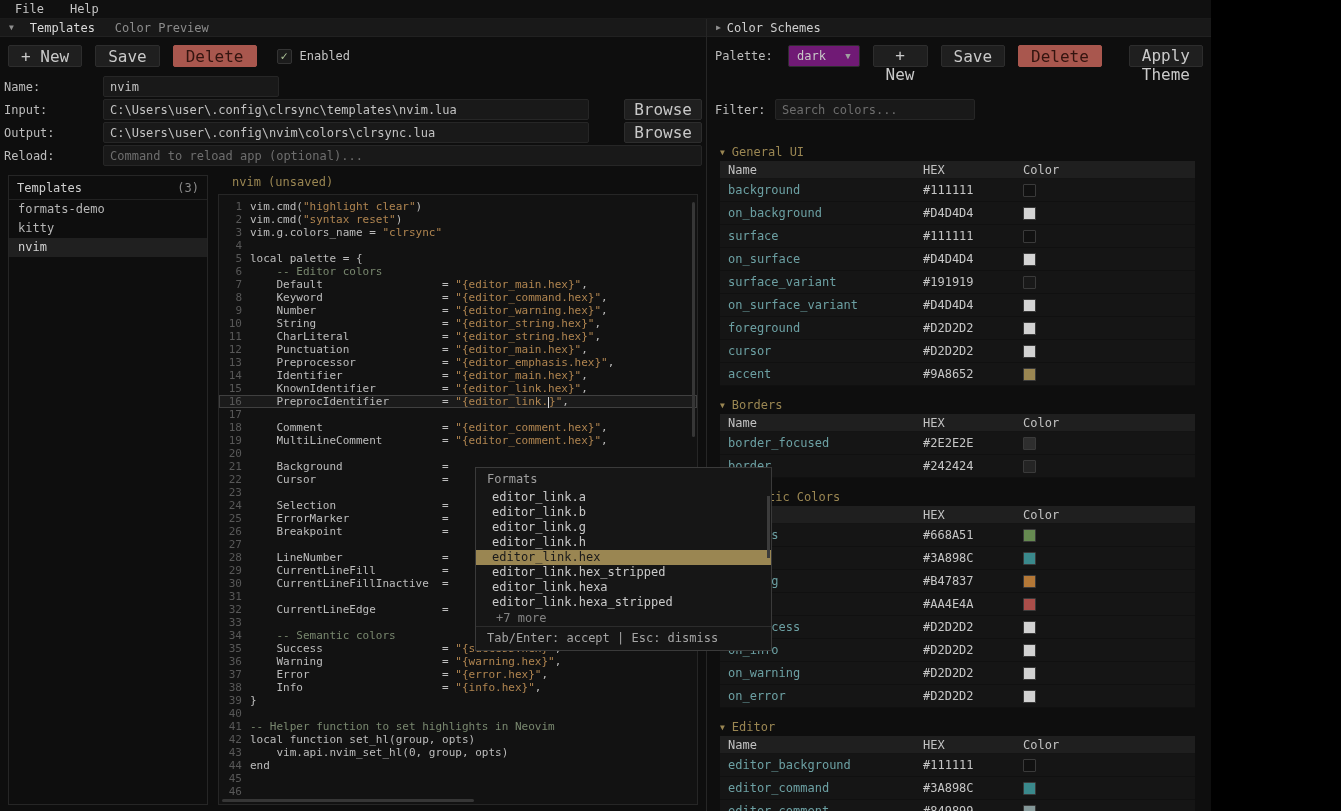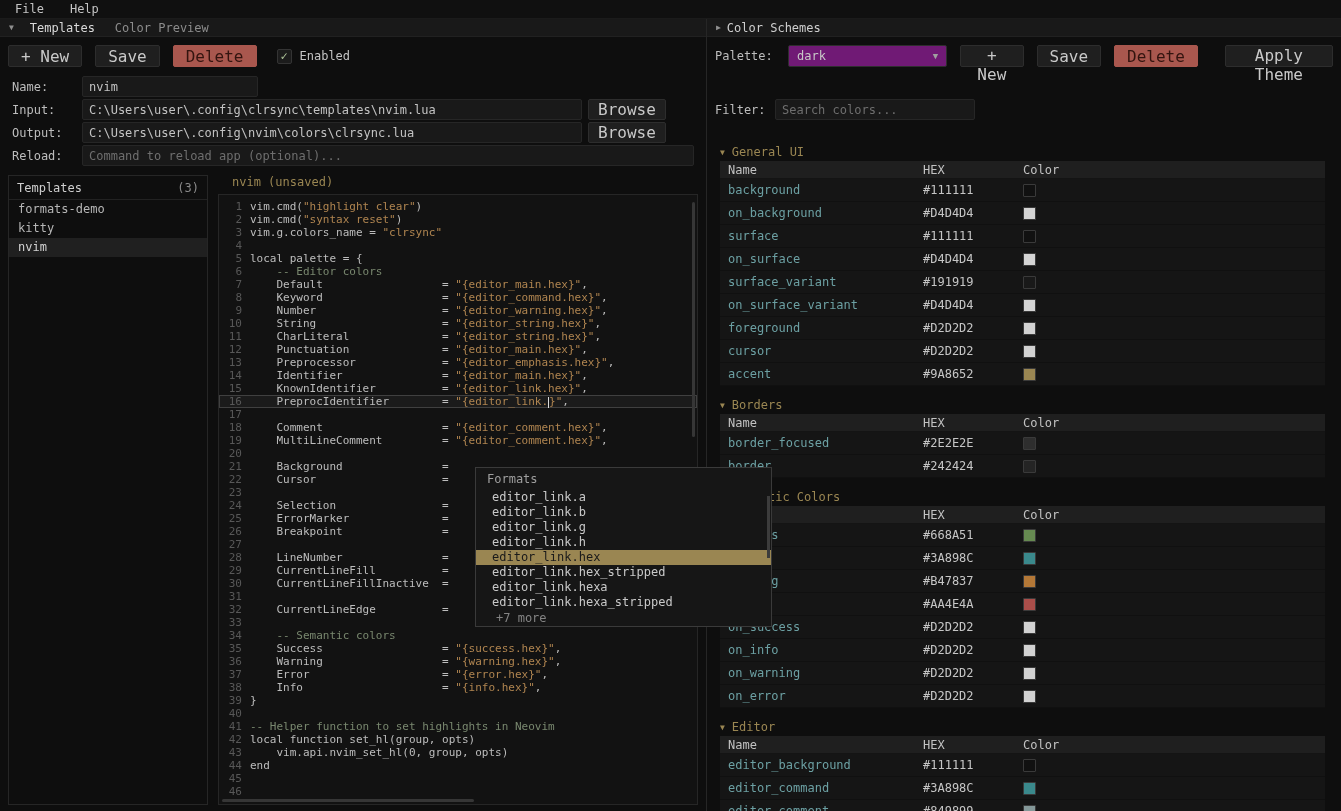--- a/index.html
+++ b/index.html
@@ -1,18 +1,18 @@
 <!DOCTYPE html>
 <html><head>
 <meta charset="utf-8">
 <style>
   * { margin:0; padding:0; box-sizing:border-box; }
   html,body { background:#000; }
   .app {
-    position:relative; width:1341px; height:811px; overflow:hidden;
+    position:relative; width:1211px; height:811px; overflow:hidden;
     background:#0E0E0E; color:#C8C8C8;
     font-family:"DejaVu Sans Mono","Liberation Mono",monospace; font-size:12px;
   }
   
   .menubar { height:19px; display:flex; align-items:center; gap:26px; padding:0 15px;
              background:#101010; border-bottom:1px solid #1B1B1B; }
   .menu-item { color:#C4C4C4; cursor:default; }
   
   .main { position:absolute; top:19px; left:0; right:0; bottom:0; display:flex; }
   .left { width:707px; border-right:1px solid #262626; position:relative; display:flex; flex-direction:column; }
@@ -31,21 +31,21 @@
          font-family:inherit; font-size:16px; border-radius:2px; cursor:pointer; }
   .btn.danger { background:#A9574E; border-color:#A9574E; color:#33140F; }
   .btn.apply { margin-left:14px; }
   .mlauto { margin-left:auto; }
   .checkbox-wrap { display:flex; align-items:center; gap:8px; margin-left:7px; cursor:pointer; }
   .checkbox { width:15px; height:15px; background:#1C1C1C; border:1px solid #343434; border-radius:2px;
               color:#AEC49A; font-size:12px; line-height:13px; text-align:center; }
   .cb-label { color:#C4C4C4; }
   
   .form { flex:none; }
-  .form-row { display:flex; align-items:center; height:23px; padding:0 12px; }
+  .form-row { display:flex; align-items:center; height:23px; padding:0 4px;gap:29px; }
   .flabel { width:70px; color:#BDBDBD; flex:none; }
   .finput { height:21px; background:#191919; border:1px solid #262626; color:#C3C3C3;
             font-family:inherit; font-size:12px; padding:0 6px; border-radius:2px; }
   .finput::placeholder { color:#6E6E6E; }
   .name-input { width:176px; }
   .path-input { width:500px; }
   .reload-input { flex:1; }
   .btn.browse { margin-left:6px; height:21px; padding:0 9px; }
   
   .left-body { flex:1; display:flex; gap:10px; margin:8px 8px 6px 8px; min-height:0; }
@@ -461,16 +461,17 @@
         <div class="popup-item">editor_link.a</div>
         <div class="popup-item">editor_link.b</div>
         <div class="popup-item">editor_link.g</div>
         <div class="popup-item">editor_link.h</div>
         <div class="popup-item selected">editor_link.hex</div>
         <div class="popup-item">editor_link.hex_stripped</div>
         <div class="popup-item">editor_link.hexa</div>
         <div class="popup-item">editor_link.hexa_stripped</div>
       </div>
     <div class="popup-more">+7 more</div>
+    <div class="popup-footer">Tab/Enter: accept | Esc: dismiss</div>
     <div class="popup-scroll"></div>
   </div>
 
 </div>
 
 </body></html>

